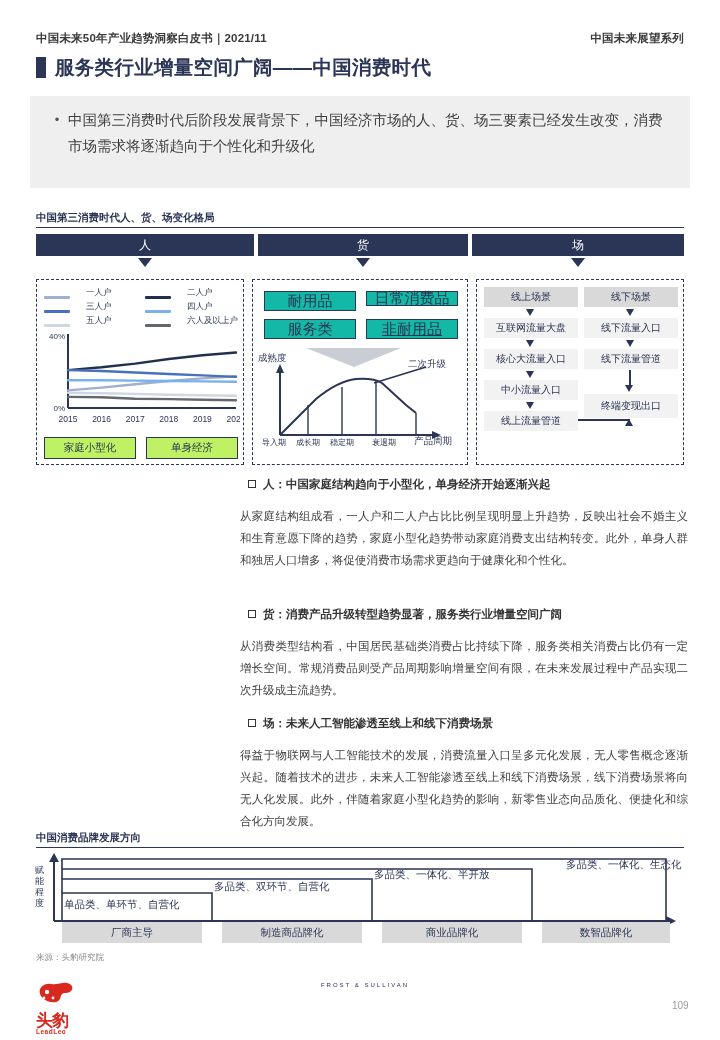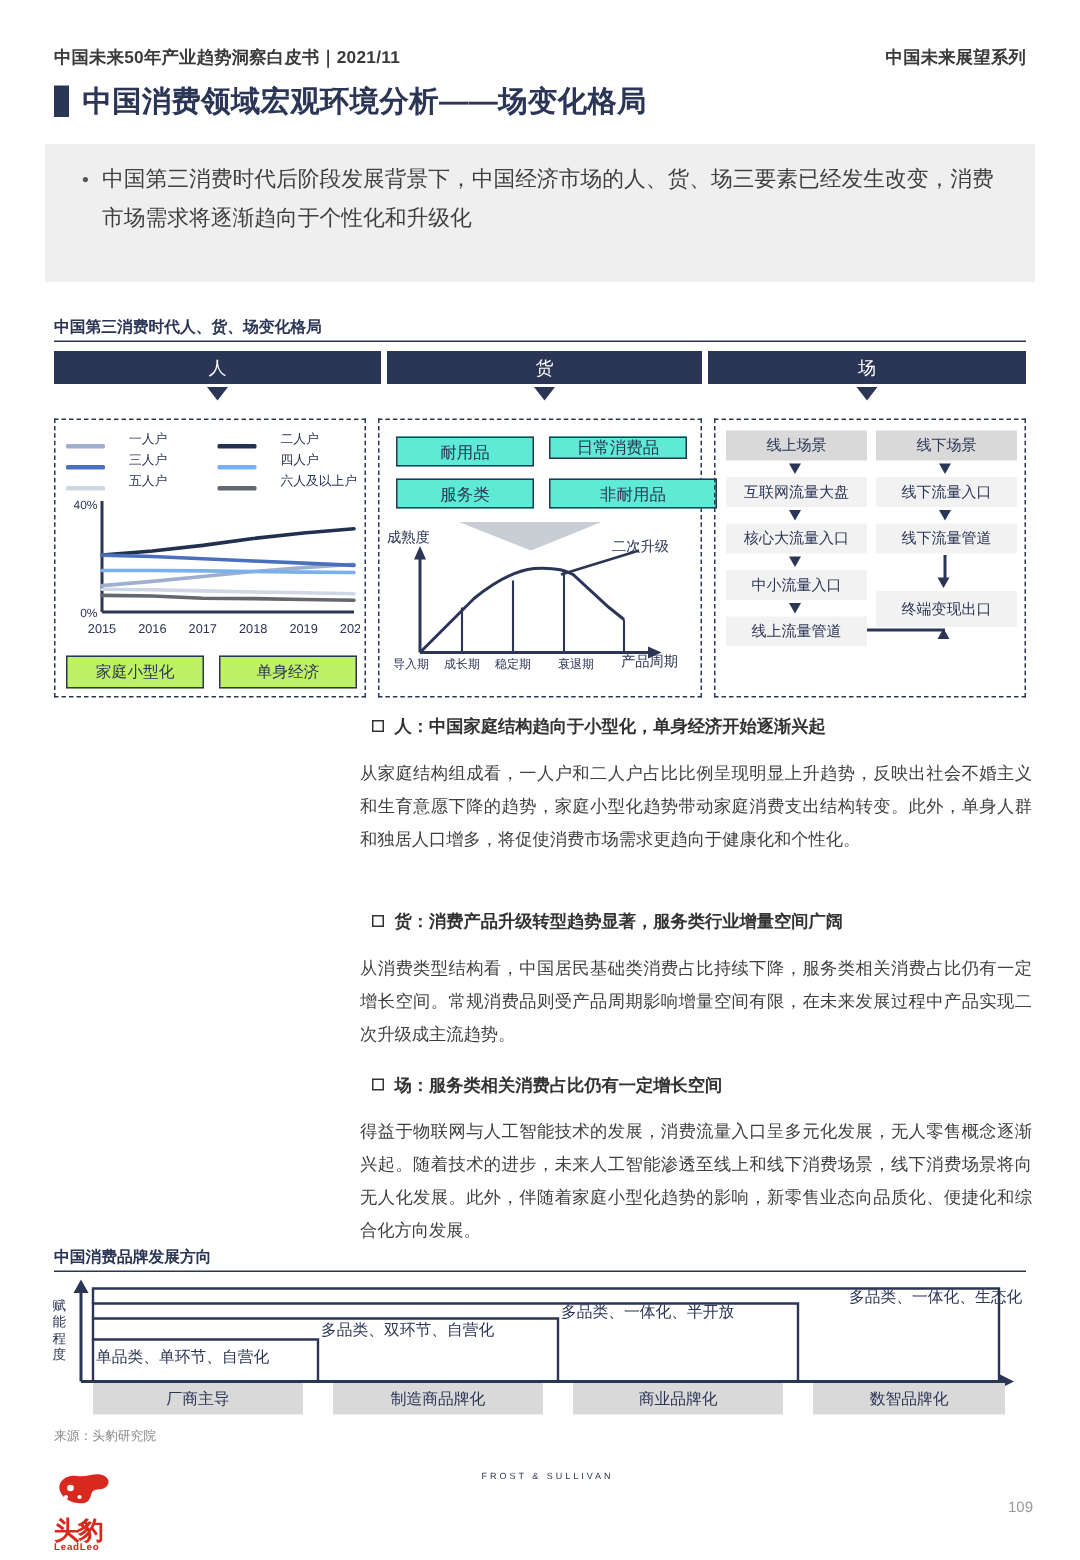--- a/index.html
+++ b/index.html
@@ -58,22 +58,22 @@
   .lgi { display: flex; align-items: flex-end; gap: 16px; font-size: 8.5px; color: #2b3555; }
   .lgi .swatch { width: 26px; height: 3px; flex: 0 0 26px; border-radius: 1px; }
 
   .chart-svg { position: absolute; }
   .xtick { font-size: 8.5px; fill: #2b3555; }
 
   .tagbox { position: absolute; border: 1.3px solid #2b3555; background:#bef264;
             font-size: 10.5px; color: #2b3555; display:flex; align-items:center; justify-content:center; }
 
   
-  .gbox { position: absolute; border: 1.4px solid #2b3555; background: #5eead4;
-          font-size: 11px; color: #2b3555; display: flex; align-items: center; justify-content: center; }
+  .gbox { position: absolute; border: 1.4px solid #2b3555; background: #14b8a6;
+          font-size: 15px; color: #2b3555; display: flex; align-items: center; justify-content: center; }
 
   
   .sbox { position: absolute; background: #f2f2f2; font-size: 10px; color: #2b3555;
           display: flex; align-items: center; justify-content: center; }
   .sbox.head { background: #d9d9d9; }
   .varrow { position: absolute; width: 0; height: 0;
     border-left: 4.5px solid transparent; border-right: 4.5px solid transparent;
     border-top: 7px solid #2b3555; }
   .varrow.up { border-top: none; border-bottom: 7px solid #2b3555; }
   .vstem { position: absolute; background: #2b3555; }
@@ -104,21 +104,21 @@
 
 <div class="page">
 
   <div class="hdr-row">
     <div class="hdr-left">中国未来50年产业趋势洞察白皮书｜2021/11</div>
     <div class="hdr-right">中国未来展望系列</div>
   </div>
 
   <div class="title-row">
     <div class="title-mark"></div>
-    <div class="title-text">中国消费领域宏观环境分析——场变化格局</div>
+    <div class="title-text">服务类行业增量空间广阔——中国消费时代</div>
   </div>
 
   <div class="summary">
     <div class="bullet">•</div>
     <div class="stext">中国第三消费时代后阶段发展背景下，中国经济市场的人、货、场三要素已经发生改变，消费市场需求将逐渐趋向于个性化和升级化</div>
   </div>
 
   <div class="sec-label" style="top:211px">中国第三消费时代人、货、场变化格局</div>
   <div class="sec-rule" style="top:227px"></div>
 
@@ -182,21 +182,21 @@
   <div class="xtick" style="position:absolute; left:42px; top:330px;"></div>
 
   <div class="tagbox" style="left:44px; top:437px; width:92px; height:22px;">家庭小型化</div>
   <div class="tagbox" style="left:146px; top:437px; width:92px; height:22px;">单身经济</div>
 
   <div class="dashbox" style="left:252px; top:279px; width:216px; height:186px;"></div>
 
   <div class="gbox" style="left:264px; top:291px; width:92px; height:20px;">耐用品</div>
   <div class="gbox" style="left:366px; top:291px; width:92px; height:15px;">日常消费品</div>
   <div class="gbox" style="left:264px; top:319px; width:92px; height:20px;">服务类</div>
-  <div class="gbox" style="left:366px; top:319px; width:112px; height:20px;">非耐用品</div>
+  <div class="gbox" style="left:366px; top:319px; width:92px; height:20px;text-decoration:underline;">非耐用品</div>
 
   <svg class="chart-svg" style="left:256px; top:343px;" width="208" height="118">
 
     <polygon points="50,5 145,5 98,24" fill="#c9cdd4"></polygon>
 
     <line x1="24" y1="28" x2="24" y2="92" stroke="#2b3555" stroke-width="2"></line>
     <polygon points="24,21 20,30 28,30" fill="#2b3555"></polygon>
     <line x1="24" y1="92" x2="178" y2="92" stroke="#2b3555" stroke-width="2"></line>
     <polygon points="185,92 176,88 176,96" fill="#2b3555"></polygon>
 
@@ -251,21 +251,21 @@
   <div class="bpara" style="left:240px; top:505px; width:448px;">从家庭结构组成看，一人户和二人户占比比例呈现明显上升趋势，反映出社会不婚主义和生育意愿下降的趋势，家庭小型化趋势带动家庭消费支出结构转变。此外，单身人群和独居人口增多，将促使消费市场需求更趋向于健康化和个性化。</div>
 
   <div class="btitle" style="left:248px; top:607px; width:440px;">
     <span class="sq"></span>
     <span>货：消费产品升级转型趋势显著，服务类行业增量空间广阔</span>
   </div>
   <div class="bpara" style="left:240px; top:635px; width:448px;">从消费类型结构看，中国居民基础类消费占比持续下降，服务类相关消费占比仍有一定增长空间。常规消费品则受产品周期影响增量空间有限，在未来发展过程中产品实现二次升级成主流趋势。</div>
 
   <div class="btitle" style="left:248px; top:716px; width:440px;">
     <span class="sq"></span>
-    <span>场：服务类相关消费占比仍有一定增长空间</span>
+    <span>场：未来人工智能渗透至线上和线下消费场景</span>
   </div>
   <div class="bpara" style="left:240px; top:744px; width:448px;">得益于物联网与人工智能技术的发展，消费流量入口呈多元化发展，无人零售概念逐渐兴起。随着技术的进步，未来人工智能渗透至线上和线下消费场景，线下消费场景将向无人化发展。此外，伴随着家庭小型化趋势的影响，新零售业态向品质化、便捷化和综合化方向发展。</div>
 
   <div class="sec-label" style="top:831px; width:200px;">中国消费品牌发展方向</div>
   <div class="sec-rule" style="top:847px"></div>
 
   <svg class="chart-svg" style="left:36px; top:851px;" width="648" height="92">
 
     <line x1="18" y1="70" x2="18" y2="8" stroke="#2b3555" stroke-width="2"></line>
     <polygon points="18,2 13,11 23,11" fill="#2b3555"></polygon>

